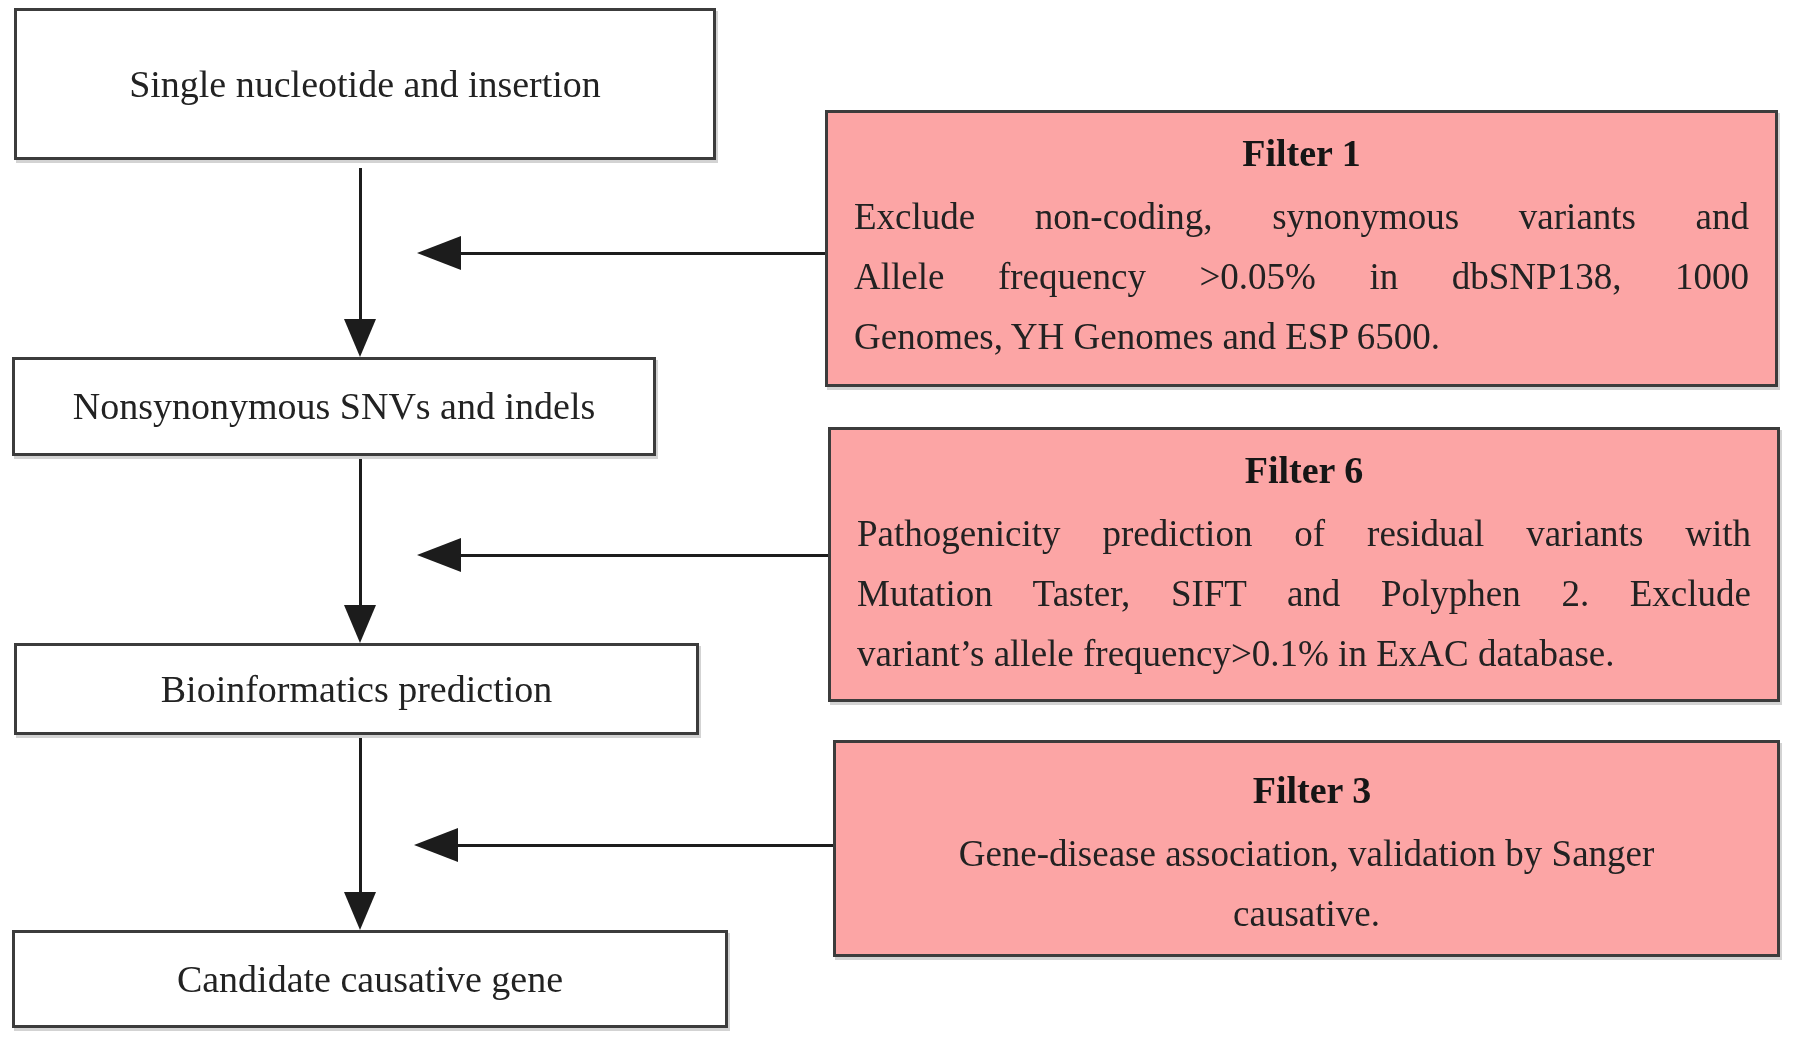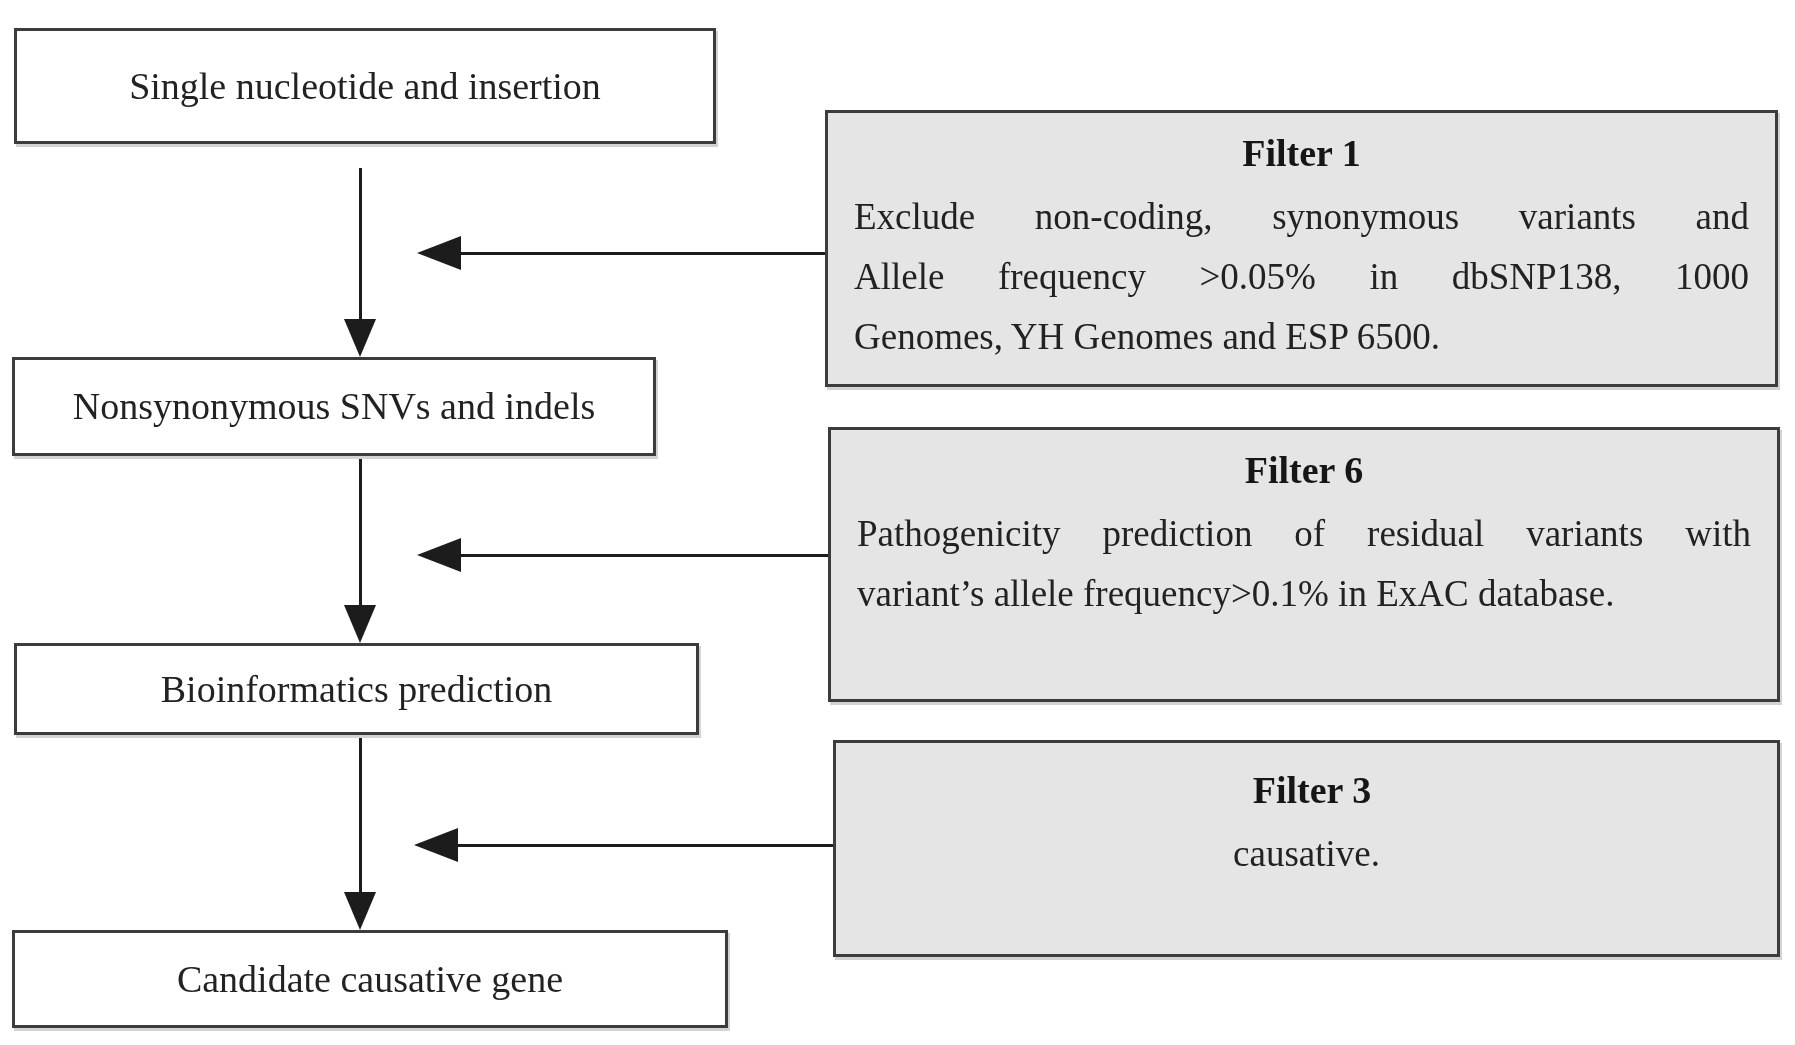--- a/index.html
+++ b/index.html
@@ -26,32 +26,32 @@
     background: #ffffff;
     display: flex;
     flex-direction: column;
     align-items: center;
     justify-content: center;
     text-align: center;
     font-size: 38px;
     line-height: 55px;
     color: #222222;
   }
-  #flow-box-1 { left: 14px;  top: 28px;  width: 702px; height: 116px; }
+  #flow-box-1 { left: 14px;  top: 8px;  width: 702px; height: 152px; }
   #flow-box-2 { left: 12px;  top: 357px; width: 644px; height: 99px;  }
   #flow-box-3 { left: 14px;  top: 643px; width: 685px; height: 92px;  }
   #flow-box-4 { left: 12px;  top: 930px; width: 716px; height: 98px; }
 
   
   .filter-box {
     position: absolute;
     box-sizing: border-box;
     border: 3px solid #3c3c3c;
     box-shadow: 2px 3px 0 rgba(110,110,110,0.30);
-    background: #e5e5e5;
+    background: #fca5a5;
     color: #222222;
   }
   #filter-box-1 { left: 825px; top: 110px; width: 953px; height: 277px; }
   #filter-box-2 { left: 828px; top: 427px; width: 952px; height: 275px; }
   #filter-box-3 { left: 833px; top: 740px; width: 947px; height: 217px; }
 
   .filter-title {
     margin-top: 15px;
     text-align: center;
     font-weight: bold;
@@ -124,27 +124,29 @@
       <div class="line just">Exclude non-coding, synonymous variants and</div>
       <div class="line just">Allele frequency &gt;0.05% in dbSNP138, 1000</div>
       <div class="line left">Genomes, YH Genomes and ESP 6500.</div>
     </div>
   </div>
 
   <div class="filter-box" id="filter-box-2">
     <div class="filter-title">Filter 6</div>
     <div class="filter-body">
       <div class="line just">Pathogenicity prediction of residual variants with</div>
+      <div class="line just">Mutation Taster, SIFT and Polyphen 2. Exclude</div>
       <div class="line left">variant’s allele frequency&gt;0.1% in ExAC database.</div>
     </div>
   </div>
 
   <div class="filter-box" id="filter-box-3">
     <div class="filter-title">Filter 3</div>
     <div class="filter-body">
+      <div class="line cent">Gene-disease association, validation by Sanger</div>
       <div class="line cent">causative.</div>
     </div>
   </div>
 
   <div>
     <div class="shaft-v" id="down-arrow-1-shaft"></div>
     <div class="head-down" id="down-arrow-1-head"></div>
   </div>
   <div>
     <div class="shaft-v" id="down-arrow-2-shaft"></div>

